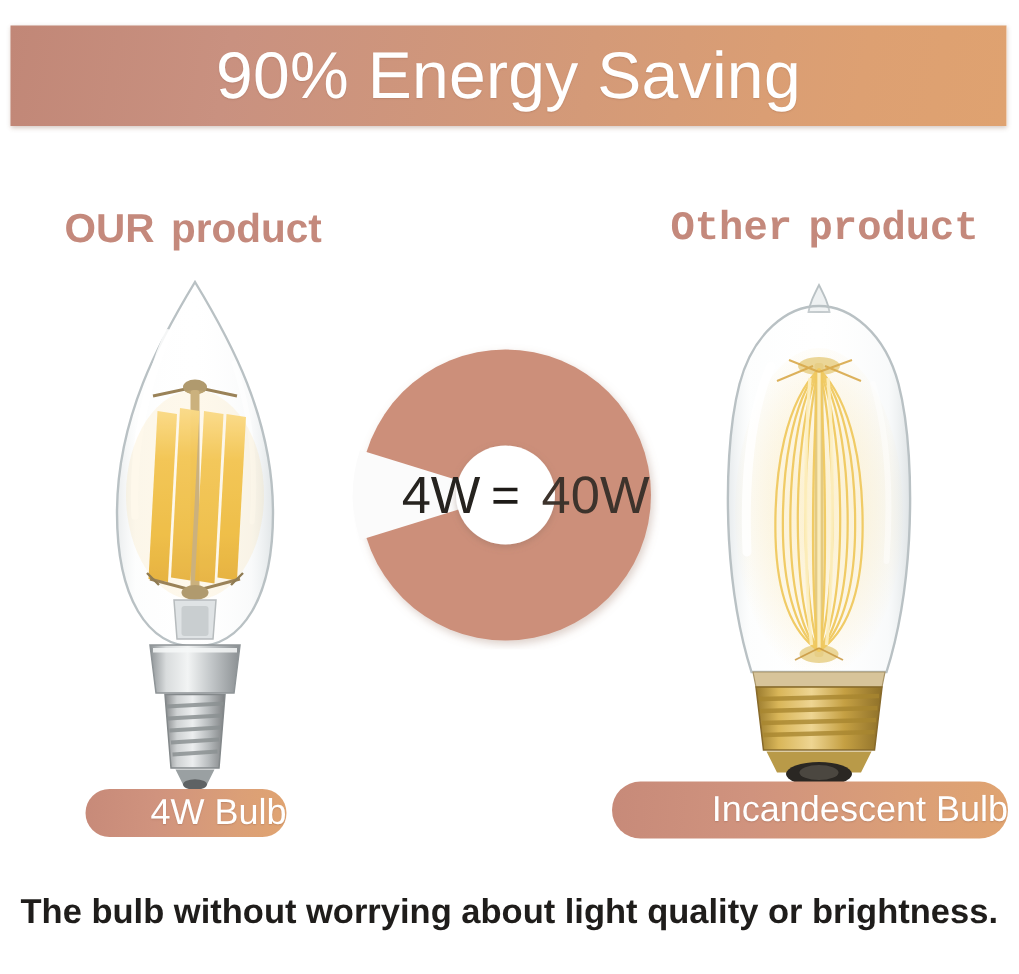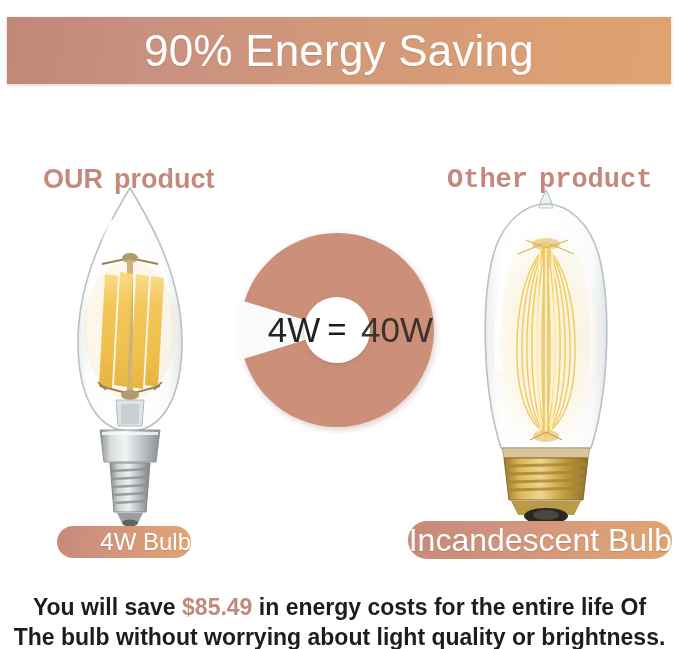--- a/index.html
+++ b/index.html
@@ -42,21 +42,20 @@
   }
 
   
   .col-heading {
     position: absolute;
     font-size: 27px;
     font-weight: bold;
     color: #c4897c;
     white-space: nowrap;
     line-height: 1;
-    margin-top: 27px;
   }
   .col-heading.left  { left: 43px;  top: 139px; }
   .col-heading.right { left: 447px; top: 140px; font-family: Liberation Mono, monospace; }
   .gapword { display: inline-block; width: 11px; }
 
   
   .bulb-fig {
     position: absolute;
   }
   .bulb-fig.led   { left: 52px;  top: 182px; width: 156px; height: 345px; }
@@ -96,21 +95,21 @@
     justify-content: flex-end;
     border-radius: 999px;
     color: #ffffff;
     font-size: 24px;
     font-weight: 400;
     white-space: nowrap;
     background: linear-gradient(95deg, #c78a79 0%, #d0937e 35%, #db9f77 75%, #e0a471 100%);
     text-shadow: 0 1px 1px rgba(125, 80, 60, 0.28);
   }
   .pill.left  { left: 57px;  top: 526px; width: 134px; height: 32px; }
-  .pill.right { left: 408px; top: 521px; width: 264px; height: 38px; font-size: 32px; }
+  .pill.right { left: 408px; top: 521px; width: 264px; height: 38px; font-size: 24px; }
 
   
   .footer {
     position: absolute;
     left: 0;
     top: 592px;
     width: 679px;
     text-align: center;
     font-size: 23px;
     font-weight: bold;
@@ -306,15 +305,14 @@
 </div>
 
 <div class="pill left">
   <span>4W Bulb</span>
 </div>
 <div class="pill right">
   <span>Incandescent Bulb</span>
 </div>
 
 <div class="footer">
-  <span class="footer-line"><span>You will save </span><span class="price">$85.49</span><span> in energy costs for the entire life Of</span></span>
   <span class="footer-line">The bulb without worrying about light quality or brightness.</span>
 </div>
 
 </body></html>

